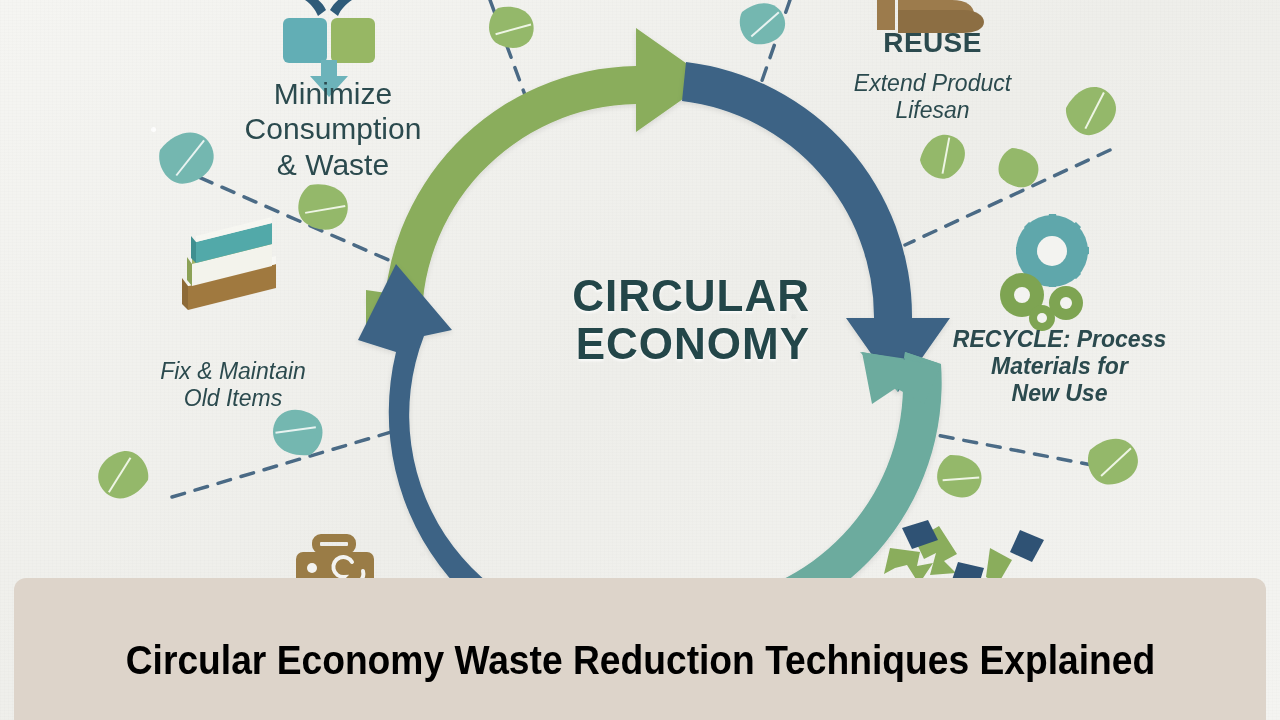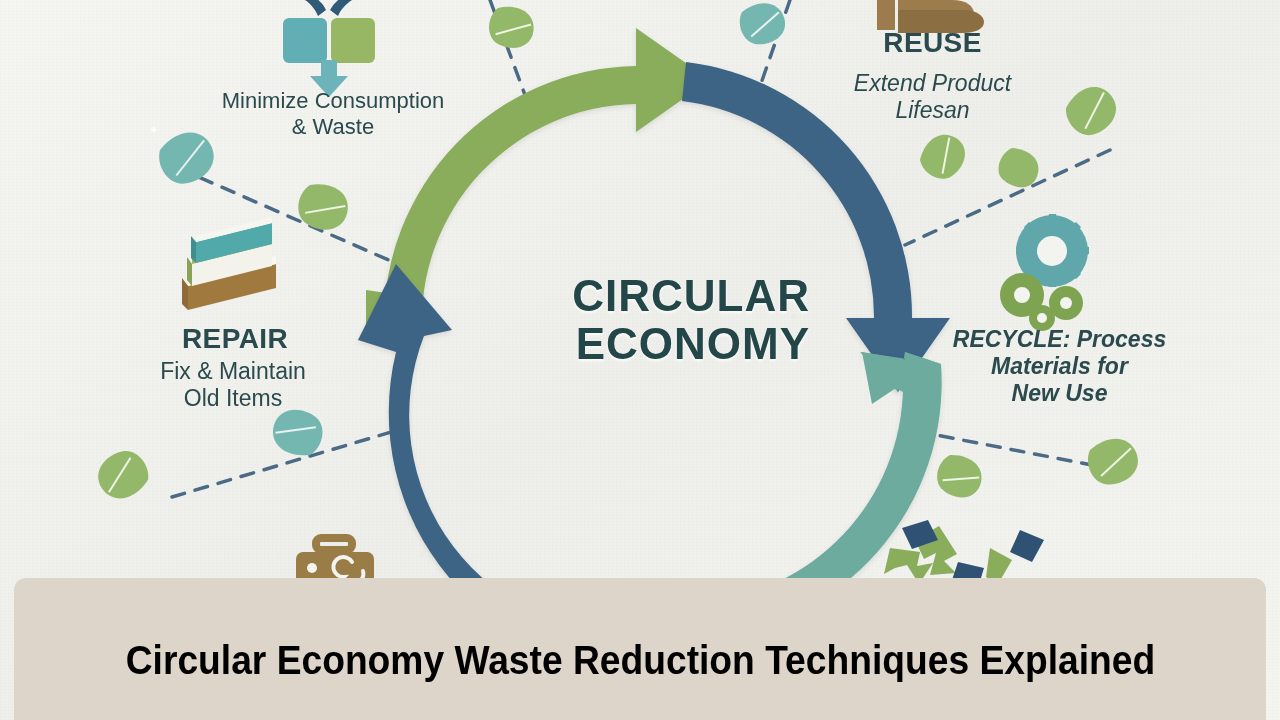--- a/index.html
+++ b/index.html
@@ -281,33 +281,32 @@
       <g transform="translate(1090,450) rotate(-15)">
         <path d="M 0 0 C 22 -11 42 -4 44 15 C 46 35 24 44 6 37 C -7 31 -9 11 0 0 Z" fill="#94b86a"></path>
         <path d="M 4 28 L 40 9" stroke="#eef5e4" stroke-width="2" fill="none"></path>
       </g>
       <g transform="translate(1012,148) rotate(30)">
         <path d="M 0 0 C 18 -9 34 -3 36 13 C 38 29 20 36 5 31 C -5 26 -7 9 0 0 Z" fill="#94b86a"></path>
       </g>
     </g>
   </svg>
 
-  <div class="txt sub" style="left:188px; top:88px; width:290px; font-size:22px;">Minimize Consumption
+  <div class="txt sub" style="left:188px; top:76px; width:290px; font-size:30px;">Minimize Consumption
 &amp; Waste</div>
 
   <div class="txt hdr" style="left:830px; top:26px; width:205px; font-size:28px;">REUSE</div>
   <div class="txt sub" style="left:820px; top:70px; width:225px; font-size:23px;font-style:italic;">Extend Product
 Lifesan</div>
 
   <div class="txt sub" style="left:952px; top:326px; width:215px; font-size:23px; font-weight:600;font-style:italic;">RECYCLE: Process
 Materials for
 New Use</div>
 
-  <div class="txt hdr" style="left:140px; top:322px; width:190px; font-size:28px;">REPAIR</div>
-  <div class="txt sub" style="left:133px; top:358px; width:200px; font-size:23px;">Fix &amp; Maintain
+  <div class="txt sub" style="left:133px; top:358px; width:200px; font-size:23px;font-style:italic;">Fix &amp; Maintain
 Old Items</div>
 
   <div id="center-title">CIRCULAR
 ECONOMY</div>
 
   <div id="caption-bar">
     <div id="caption-text">Circular Economy Waste Reduction Techniques Explained</div>
   </div>
 
 </div>

